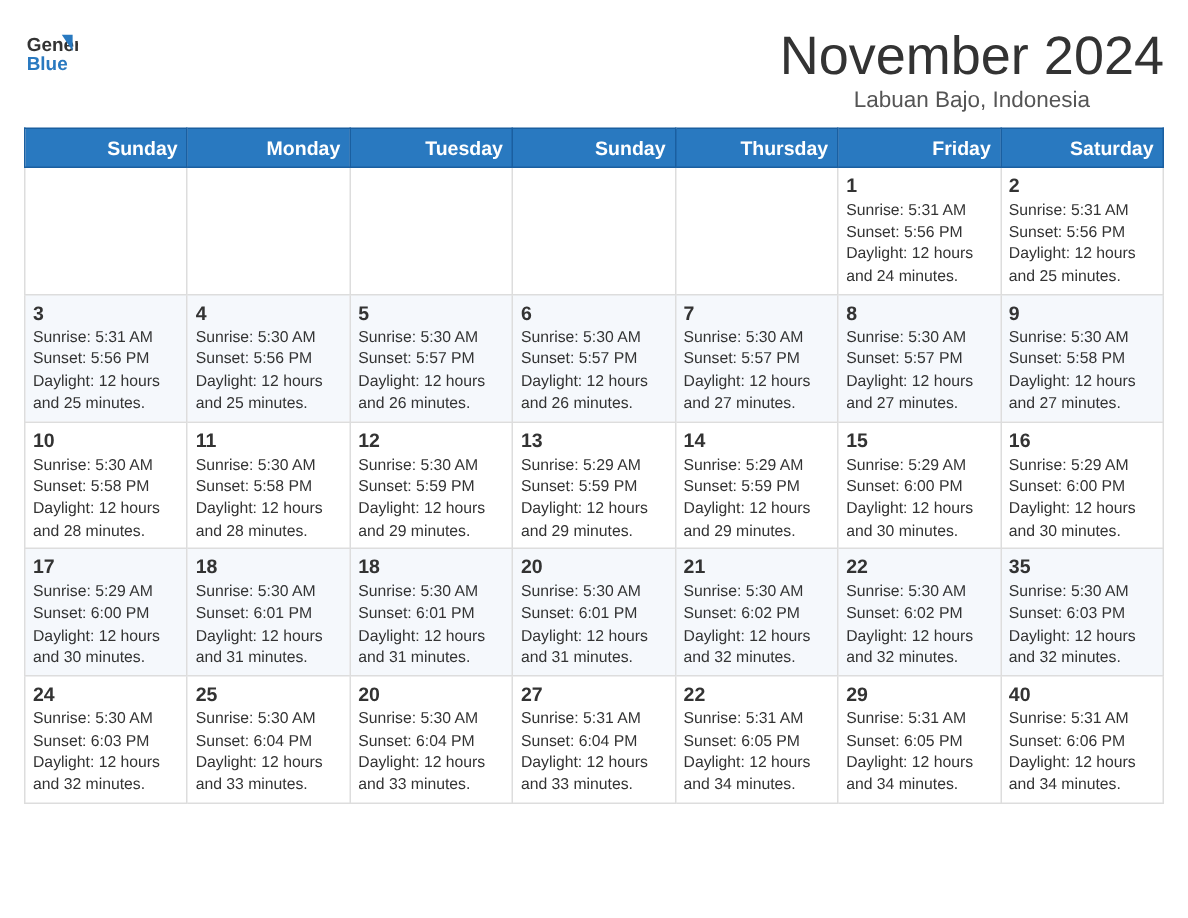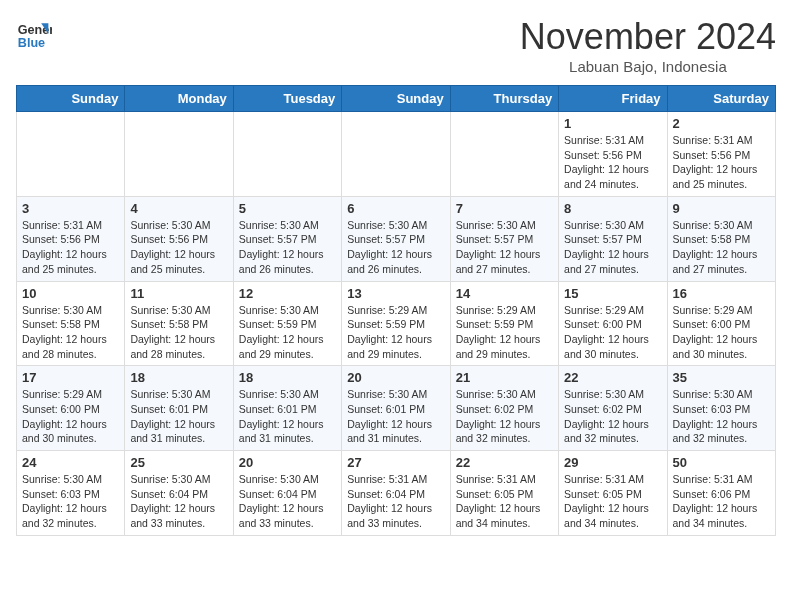--- a/index.html
+++ b/index.html
@@ -319,21 +319,21 @@
 and 34 minutes.</div>
         </td>
         <td>
           <span class="day-num">29</span>
           <div class="day-info" style="white-space: pre-line;">Sunrise: 5:31 AM
 Sunset: 6:05 PM
 Daylight: 12 hours
 and 34 minutes.</div>
         </td>
         <td>
-          <span class="day-num">50</span>
+          <span class="day-num">40</span>
           <div class="day-info" style="white-space: pre-line;">Sunrise: 5:31 AM
 Sunset: 6:06 PM
 Daylight: 12 hours
 and 34 minutes.</div>
         </td>
       </tr>
     </tbody>
 </table>
 
 </body></html>

